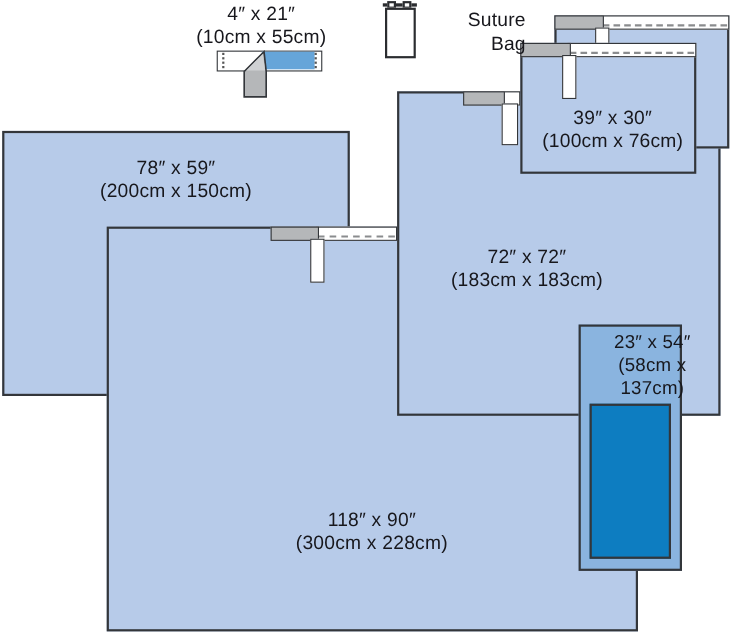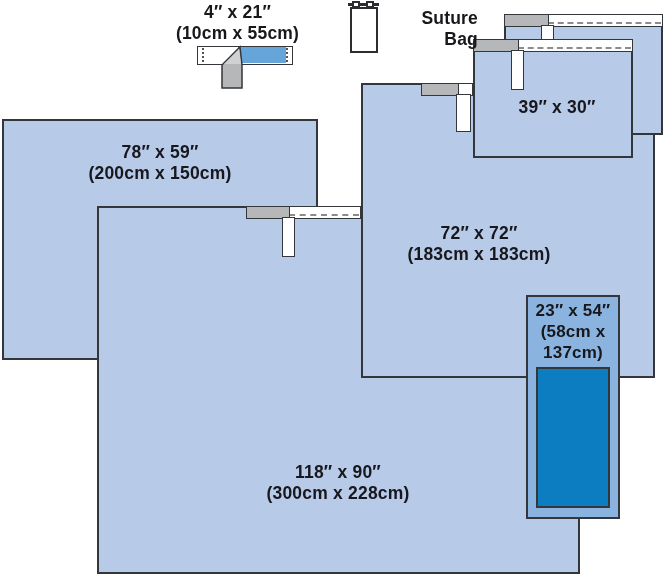--- a/index.html
+++ b/index.html
@@ -43,21 +43,21 @@
     position: absolute;
     box-sizing: border-box;
     background: #ffffff;
     border: 1.5px solid var(--drape-border, #33363a);
   }
   .lbl {
     position: absolute;
     color: var(--text-color, #17171c);
     font-size: 17.5px;
     line-height: 21px;
-    font-weight: 700;
+    font-weight: 400;
     text-align: center;
     letter-spacing: 0.2px;
     white-space: nowrap;
   }
   .lbl span { display: block; }
   .fold-path { fill: var(--gray-fold, #b5b7b9); stroke: var(--drape-border, #33363a); stroke-width: 1.5; }
   .fold-light { fill: var(--gray-fold-light, #cfd1d3); stroke: none; }
 </style>
 </head>
 <body>
@@ -120,36 +120,37 @@
     <span>(10cm x 55cm)</span>
   </div>
 
   <div class="lbl" style="left:388px; top:8px; width:90px; text-align:right; z-index:80;">
     <span>Suture</span>
     <span>Bag</span>
   </div>
 
   <div class="lbl" style="left:462px; top:97px; width:190px; z-index:80;">
     <span>39″ x 30″</span>
+    <span>(100cm x 76cm)</span>
   </div>
 
   <div class="lbl" style="left:60px; top:142px; width:200px; z-index:80;">
     <span>78″ x 59″</span>
     <span>(200cm x 150cm)</span>
   </div>
 
   <div class="lbl" style="left:379px; top:223px; width:200px; z-index:80;text-align:center;">
     <span>72″ x 72″</span>
     <span>(183cm x 183cm)</span>
   </div>
 
   <div class="lbl" style="left:228px; top:462px; width:220px; z-index:80;">
     <span>118″ x 90″</span>
     <span>(300cm x 228cm)</span>
   </div>
 
-  <div class="lbl" style="left:527px; top:300px; width:92px; font-size:17px; z-index:80;">
+  <div class="lbl" style="left:527px; top:300px; width:92px; font-size:17px; z-index:80;padding-left:20px;">
     <span>23″ x 54″</span>
     <span>(58cm x</span>
     <span>137cm)</span>
   </div>
 
 </div>
 
 </body></html>

